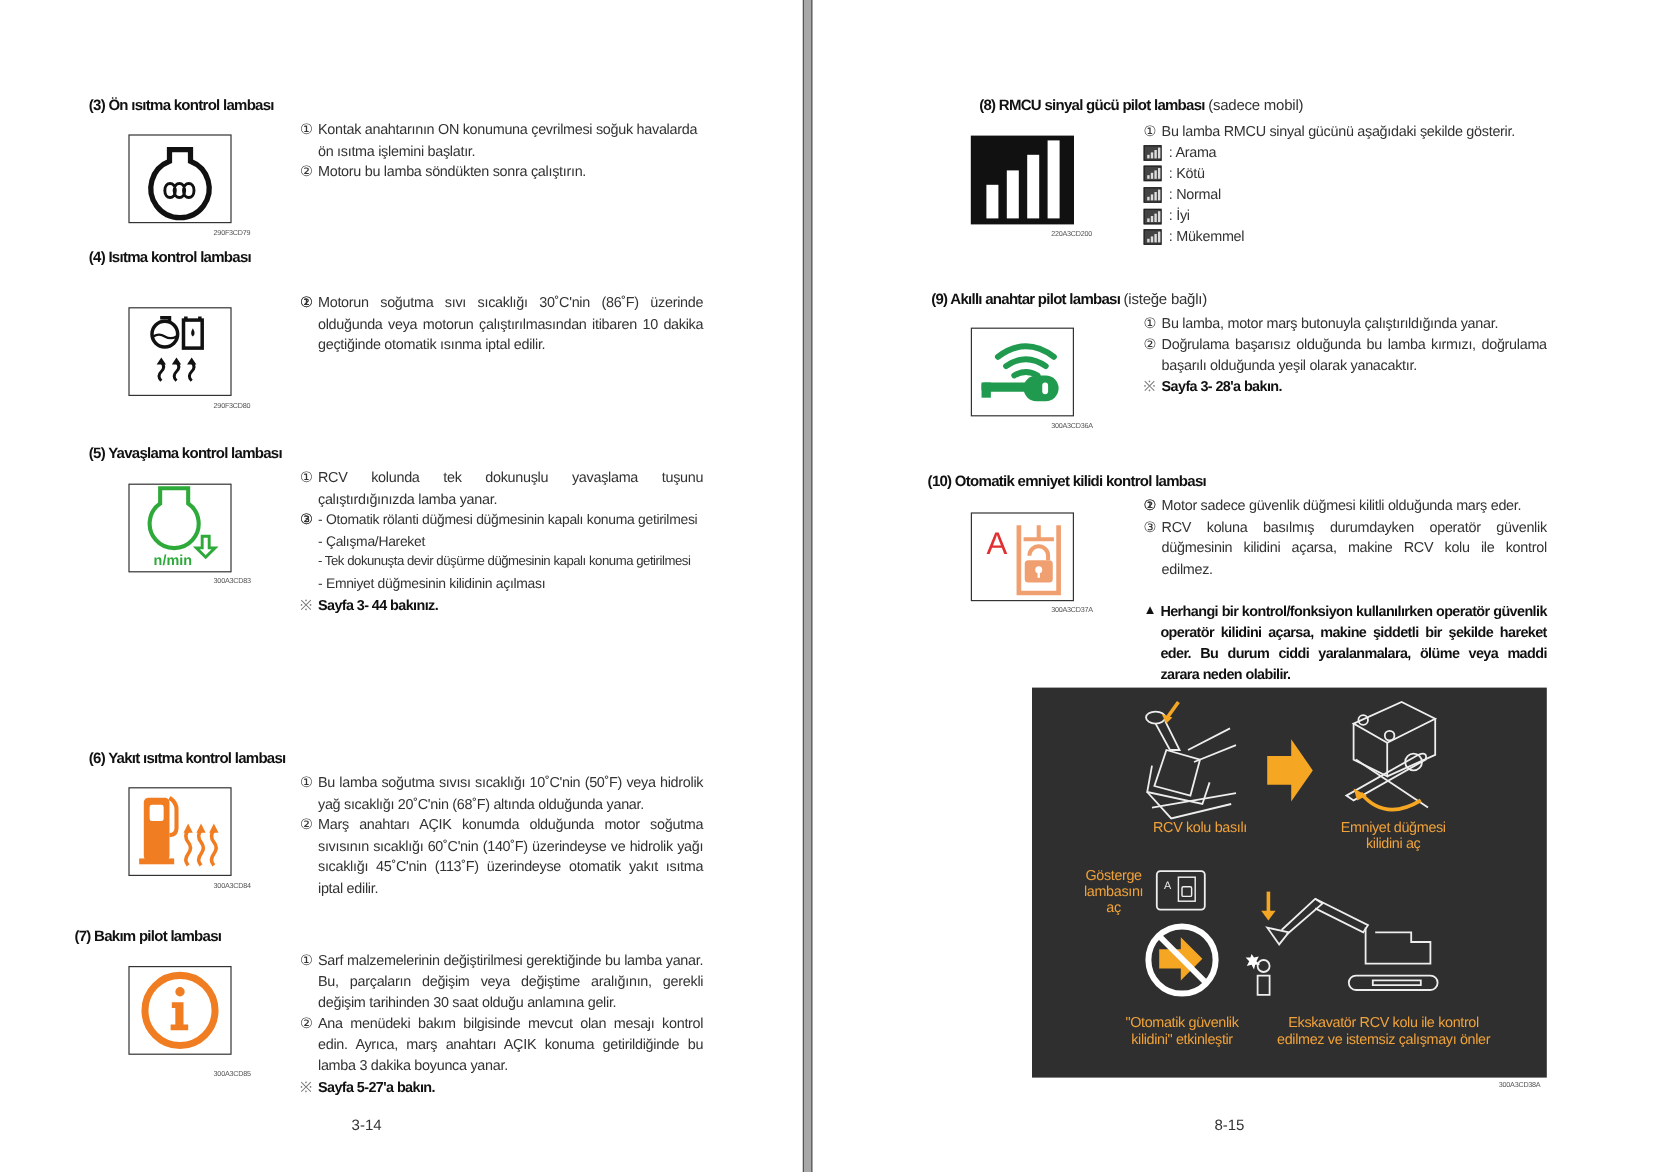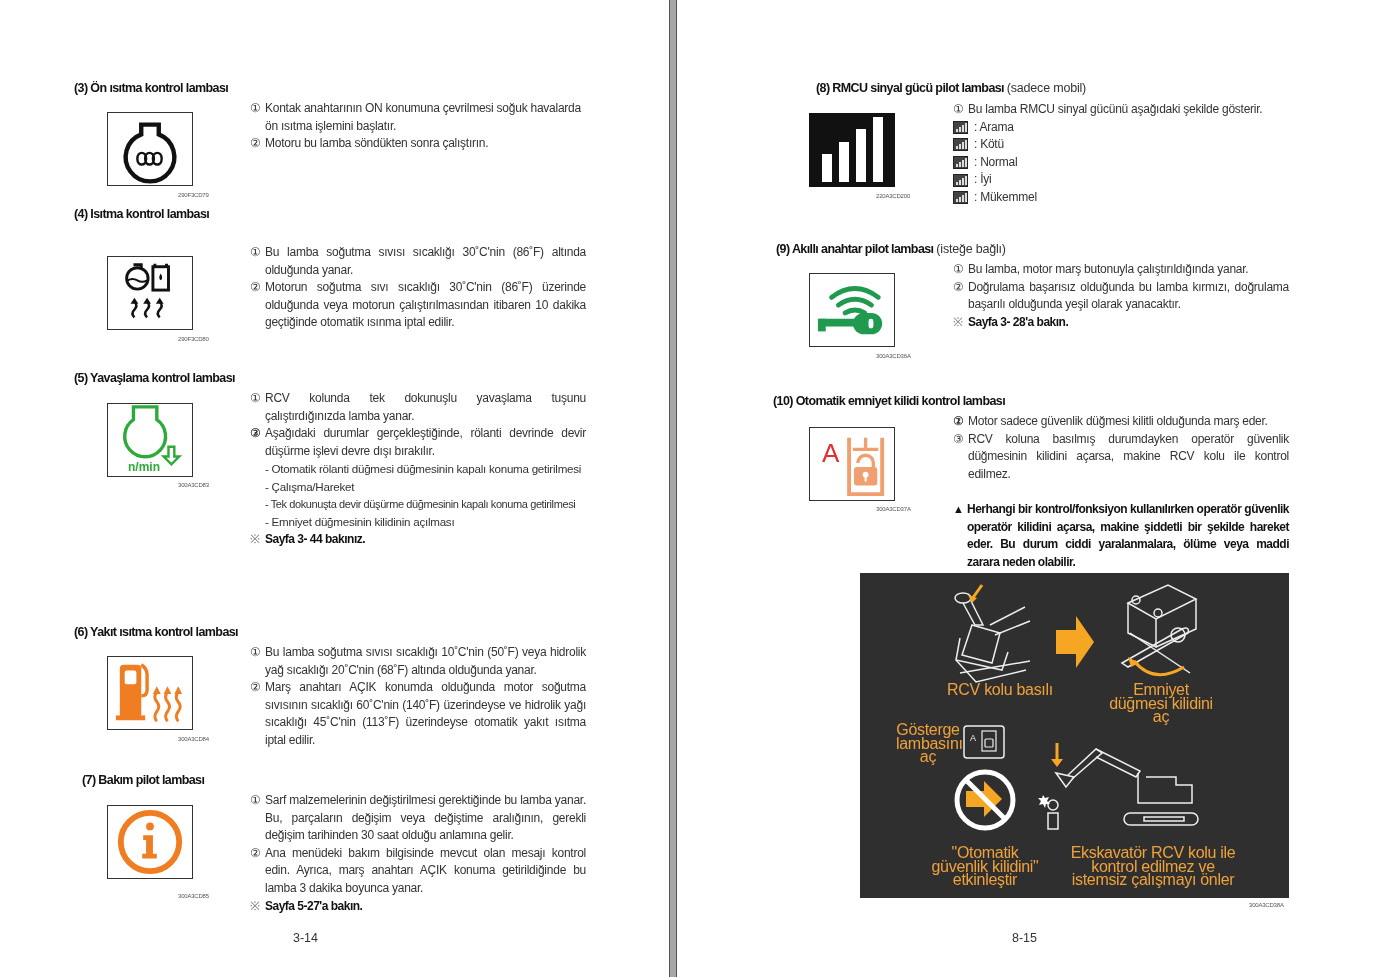--- a/index.html
+++ b/index.html
@@ -20,21 +20,21 @@
   .item .num { position:absolute; left:0; top:0; }
   .sub { padding-left:15px; }
   .bold-note { font-weight:bold; color:#111; letter-spacing:-0.5px; }
   .justify { text-align:justify; }
   .pagenum { position:absolute; font-size:12.5px; color:#333; }
   .sig-row { display:flex; align-items:center; height:17.6px; }
   .sig-ico { width:15px; height:13px; background:#444; border:1px solid #222; box-sizing:border-box; margin-right:6px; position:relative; }
   .sig-ico i { position:absolute; bottom:1px; width:2px; background:#ddd; }
   .warn { position:absolute; font-size:12px; line-height:17.6px; font-weight:bold; color:#111; letter-spacing:-0.5px; text-align:justify; }
   .panel { position:absolute; left:860px; top:573px; width:429px; height:325px; background:#2f2f2f; }
-  .panel .lbl { position:absolute; color:#f0a23a; font-size:16px; line-height:13.5px; text-align:center; letter-spacing:-0.3px; }
+  .panel .lbl { position:absolute; color:#f0a23a; font-size:12px; line-height:13.5px; text-align:center; letter-spacing:-0.3px; }
 </style>
 </head>
 <body>
 
 <div id="page-left" class="page">
 
   <div class="abs sec-title" style="left:74px;top:81px;">(3) Ön ısıtma kontrol lambası</div>
   <div class="icon-box" style="left:107px;top:112px;width:86px;height:74px;">
     <svg viewBox="0 0 86 74">
         <path d="M34 12 H52 V22 A25 25 0 1 1 34 22 Z" fill="none" stroke="#111" stroke-width="4.5" stroke-linejoin="miter"></path>
@@ -55,37 +55,37 @@
         <path d="M20 24 q5 -3 10 0 q5 3 10 0" stroke="#111" stroke-width="2" fill="none"></path>
       <rect x="46" y="10" width="16" height="24" fill="none" stroke="#111" stroke-width="3"></rect>
         <path d="M48 10 v-3 M60 10 v-3" stroke="#111" stroke-width="3"></path>
         <path d="M54 17 q-3 5 0 7 q3 -2 0 -7" fill="#111"></path>
       <path d="M27 62 q-4-4 0-8 q4-4 0-8 M40 62 q-4-4 0-8 q4-4 0-8 M53 62 q-4-4 0-8 q4-4 0-8" stroke="#111" stroke-width="2.5" fill="none"></path>
         <path d="M23 48 l4-6 l4 6 M36 48 l4-6 l4 6 M49 48 l4-6 l4 6" fill="#111"></path>
       </svg>
   </div>
   <div class="code" style="left:178px;top:336px;">290F3CD80</div>
   <div class="txt justify" style="left:250px;top:244px;width:336px;">
-    <div class="item"><span class="num">①</span><span>Bu lamba soğutma sıvısı sıcaklığı 30˚C'nin (86˚F) altında olduğunda yanar.</span></div>
+    <div class="item"><span class="num">①</span></div>
     <div class="item"><span class="num">②</span><span>Motorun soğutma sıvı sıcaklığı 30˚C'nin (86˚F) üzerinde olduğunda veya motorun çalıştırılmasından itibaren 10 dakika geçtiğinde otomatik ısınma iptal edilir.</span></div>
   </div>
 
   <div class="abs sec-title" style="left:74px;top:371px;">(5) Yavaşlama kontrol lambası</div>
   <div class="icon-box" style="left:107px;top:403px;width:86px;height:74px;">
     <svg viewBox="0 0 86 74">
         <path d="M26 3 H50 V16 A21 21 0 1 1 26 16 Z" fill="none" stroke="#2eaa3a" stroke-width="3.5"></path>
       <path d="M62 44 v10 h-5 l8 8 l8 -8 h-5 v-10 z" fill="none" stroke="#2eaa3a" stroke-width="2.5"></path>
       </svg>
     <div class="abs" style="left:20px;top:56px;font-size:12px;font-weight:bold;color:#2eaa3a;">n/min</div>
   </div>
   <div class="code" style="left:178px;top:482px;">300A3CD83</div>
   <div class="txt justify" style="left:250px;top:390px;width:336px;">
     <div class="item"><span class="num">①</span><span>RCV kolunda tek dokunuşlu yavaşlama tuşunu çalıştırdığınızda lamba yanar.</span></div>
     <div class="item"><span class="num">②</span></div>
-    <div class="item"><span class="num">③</span><span>Aşağıdaki durumlar gerçekleştiğinde, rölanti devrinde devir düşürme işlevi devre dışı bırakılır.</span></div>
+    <div class="item"><span class="num">③</span></div>
     <div class="sub" style="text-align:left;font-size:11.6px;">
       <div>- Otomatik rölanti düğmesi düğmesinin kapalı konuma getirilmesi</div>
       <div>- Çalışma/Hareket</div>
       <div style="font-size:11px;letter-spacing:-0.4px;">- Tek dokunuşta devir düşürme düğmesinin kapalı konuma getirilmesi</div>
       <div>- Emniyet düğmesinin kilidinin açılması</div>
     </div>
     <div class="item bold-note"><span class="num" style="font-weight:normal;color:#777;">※</span><span>Sayfa 3- 44 bakınız.</span></div>
   </div>
 
   <div class="abs sec-title" style="left:74px;top:625px;">(6) Yakıt ısıtma kontrol lambası</div>
@@ -98,21 +98,21 @@
       <path d="M50 66 q-4-5 0-10 q4-5 0-10 q-4-5 0-10 M61 66 q-4-5 0-10 q4-5 0-10 q-4-5 0-10 M72 66 q-4-5 0-10 q4-5 0-10 q-4-5 0-10" stroke="#f07d22" stroke-width="3" fill="none"></path>
       <path d="M46 38 l4-8 l4 8 z M57 38 l4-8 l4 8 z M68 38 l4-8 l4 8 z" fill="#f07d22"></path>
       </svg>
   </div>
   <div class="code" style="left:178px;top:736px;">300A3CD84</div>
   <div class="txt justify" style="left:250px;top:644px;width:336px;">
     <div class="item"><span class="num">①</span><span>Bu lamba soğutma sıvısı sıcaklığı 10˚C'nin (50˚F) veya hidrolik yağ sıcaklığı 20˚C'nin (68˚F) altında olduğunda yanar.</span></div>
     <div class="item"><span class="num">②</span><span>Marş anahtarı AÇIK konumda olduğunda motor soğutma sıvısının sıcaklığı 60˚C'nin (140˚F) üzerindeyse ve hidrolik yağı sıcaklığı 45˚C'nin (113˚F) üzerindeyse otomatik yakıt ısıtma iptal edilir.</span></div>
   </div>
 
-  <div class="abs sec-title" style="left:82px;top:773px;">(7) Bakım pilot lambası</div>
+  <div class="abs sec-title" style="left:62px;top:773px;">(7) Bakım pilot lambası</div>
   <div class="icon-box" style="left:107px;top:805px;width:86px;height:74px;">
     <svg viewBox="0 0 86 74">
         <circle cx="43" cy="37" r="30" fill="none" stroke="#f07d22" stroke-width="6"></circle>
         <circle cx="43" cy="21" r="4" fill="#f07d22"></circle>
         <path d="M36 30 h10 v19 h4 v5 h-15 v-5 h4 v-14 h-3 z" fill="#f07d22"></path>
       </svg>
   </div>
   <div class="code" style="left:178px;top:893px;">300A3CD85</div>
   <div class="txt justify" style="left:250px;top:792px;width:336px;">
     <div class="item"><span class="num">①</span><span>Sarf malzemelerinin değiştirilmesi gerektiğinde bu lamba yanar. Bu, parçaların değişim veya değiştime aralığının, gerekli değişim tarihinden 30 saat olduğu anlamına gelir.</span></div>

